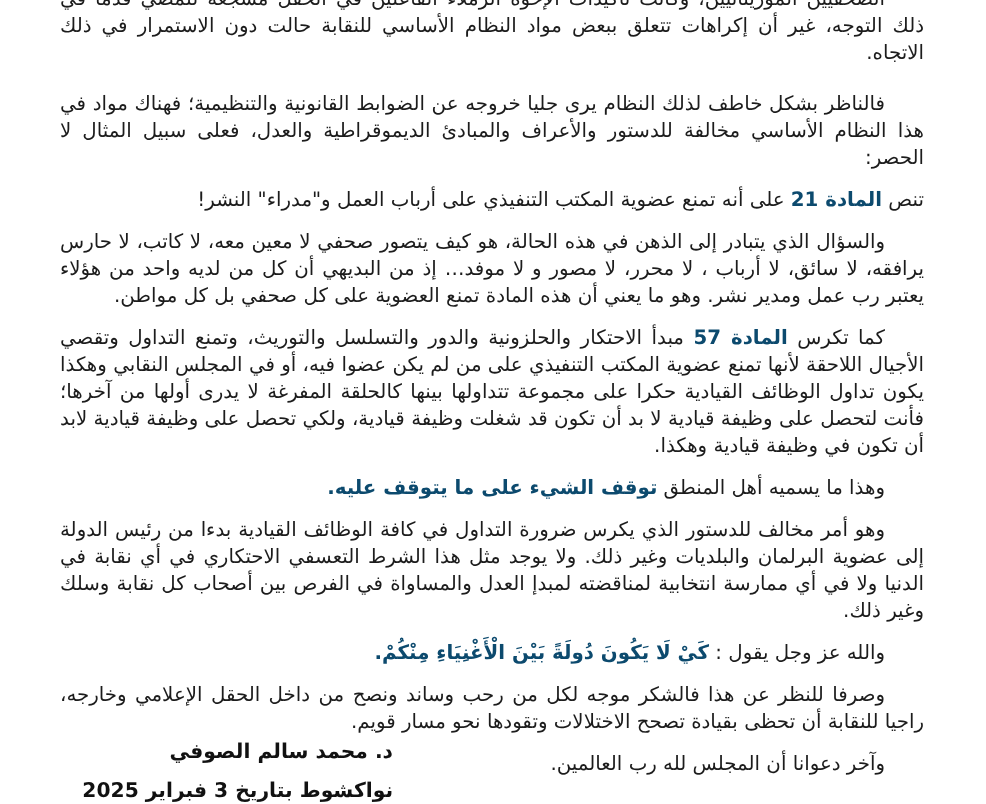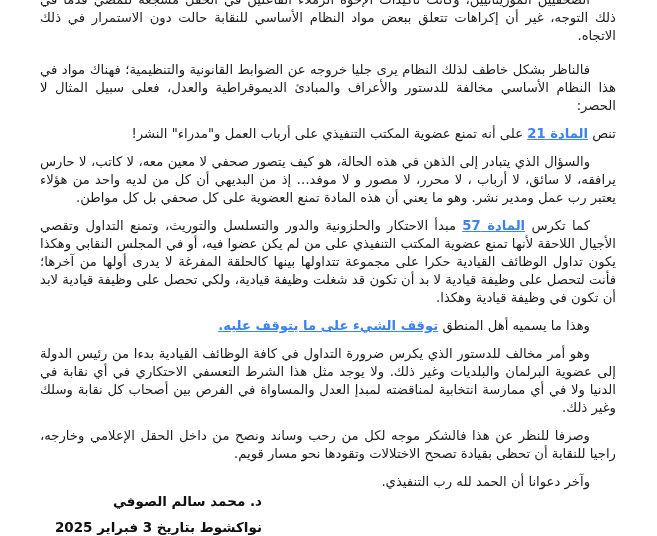--- a/index.html
+++ b/index.html
@@ -39,22 +39,21 @@
     text-indent: 26px;
   }
   .body-text p.no-indent {
     text-indent: 0;
   }
   .body-text p.cut-top {
     margin-top: -9px;
   }
   .body-text b {
     font-weight: bold;
-    color: #3b82f6;
-    text-decoration: underline;
+    color: #0c4a6e;
   }
   .signature {
     position: absolute;
     right: 395px;
     top: 488px;
     direction: rtl;
     text-align: right;
     font-size: 13.5px;
     font-weight: bold;
     color: #111;
@@ -91,27 +90,30 @@
     </p>
 
     <p>
       <span>وهذا ما يسميه أهل المنطق </span><b>توقف الشيء على ما يتوقف عليه.</b>
     </p>
 
     <p>
       <span>وهو أمر مخالف للدستور الذي يكرس ضرورة التداول في كافة الوظائف القيادية بدءا من رئيس الدولة إلى عضوية البرلمان والبلديات وغير ذلك. ولا يوجد مثل هذا الشرط التعسفي الاحتكاري في أي نقابة في الدنيا ولا في أي ممارسة انتخابية لمناقضته لمبدإ العدل والمساواة في الفرص بين أصحاب كل نقابة وسلك وغير ذلك.</span>
     </p>
 
+    <p>
+      <span>والله عز وجل يقول : </span><b>كَيْ لَا يَكُونَ دُولَةً بَيْنَ الْأَغْنِيَاءِ مِنْكُمْ.</b>
+    </p>
 
     <p>
       <span>وصرفا للنظر عن هذا فالشكر موجه لكل من رحب وساند ونصح من داخل الحقل الإعلامي وخارجه، راجيا للنقابة أن تحظى بقيادة تصحح الاختلالات وتقودها نحو مسار قويم.</span>
     </p>
 
     <p>
-      <span>وآخر دعوانا أن الحمد لله رب التنفيذي.</span>
+      <span>وآخر دعوانا أن المجلس لله رب العالمين.</span>
     </p>
   </div>
 
   <div class="signature">
     <div>د. محمد سالم الصوفي</div>
     <div>نواكشوط بتاريخ 3 فبراير 2025</div>
   </div>
 
 </div>
 

